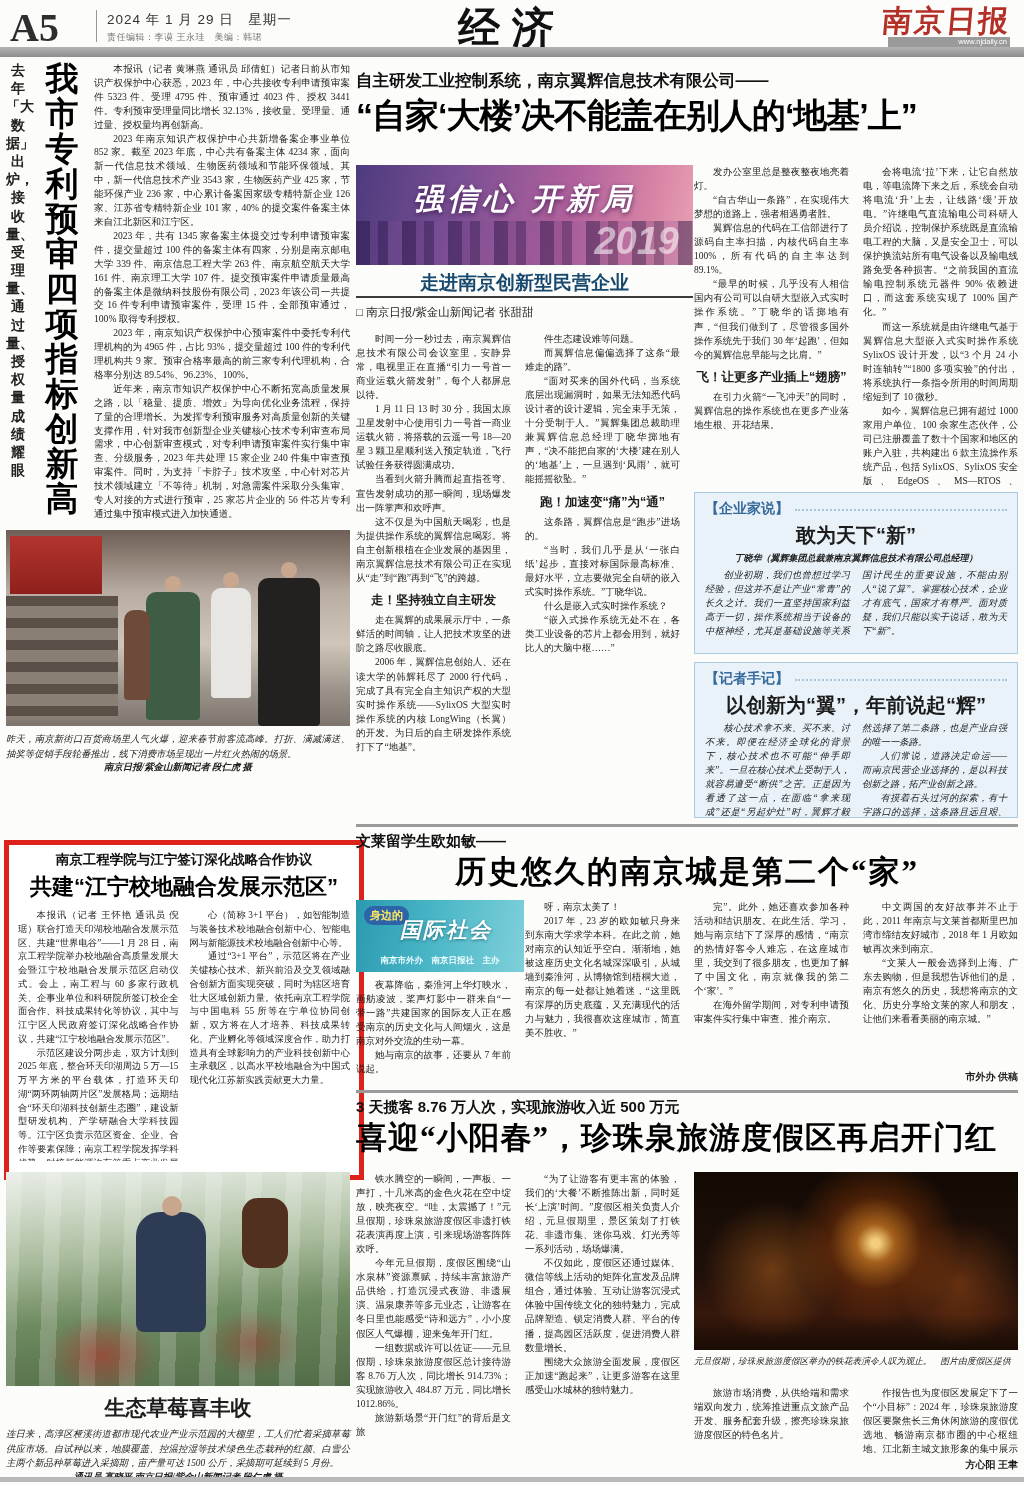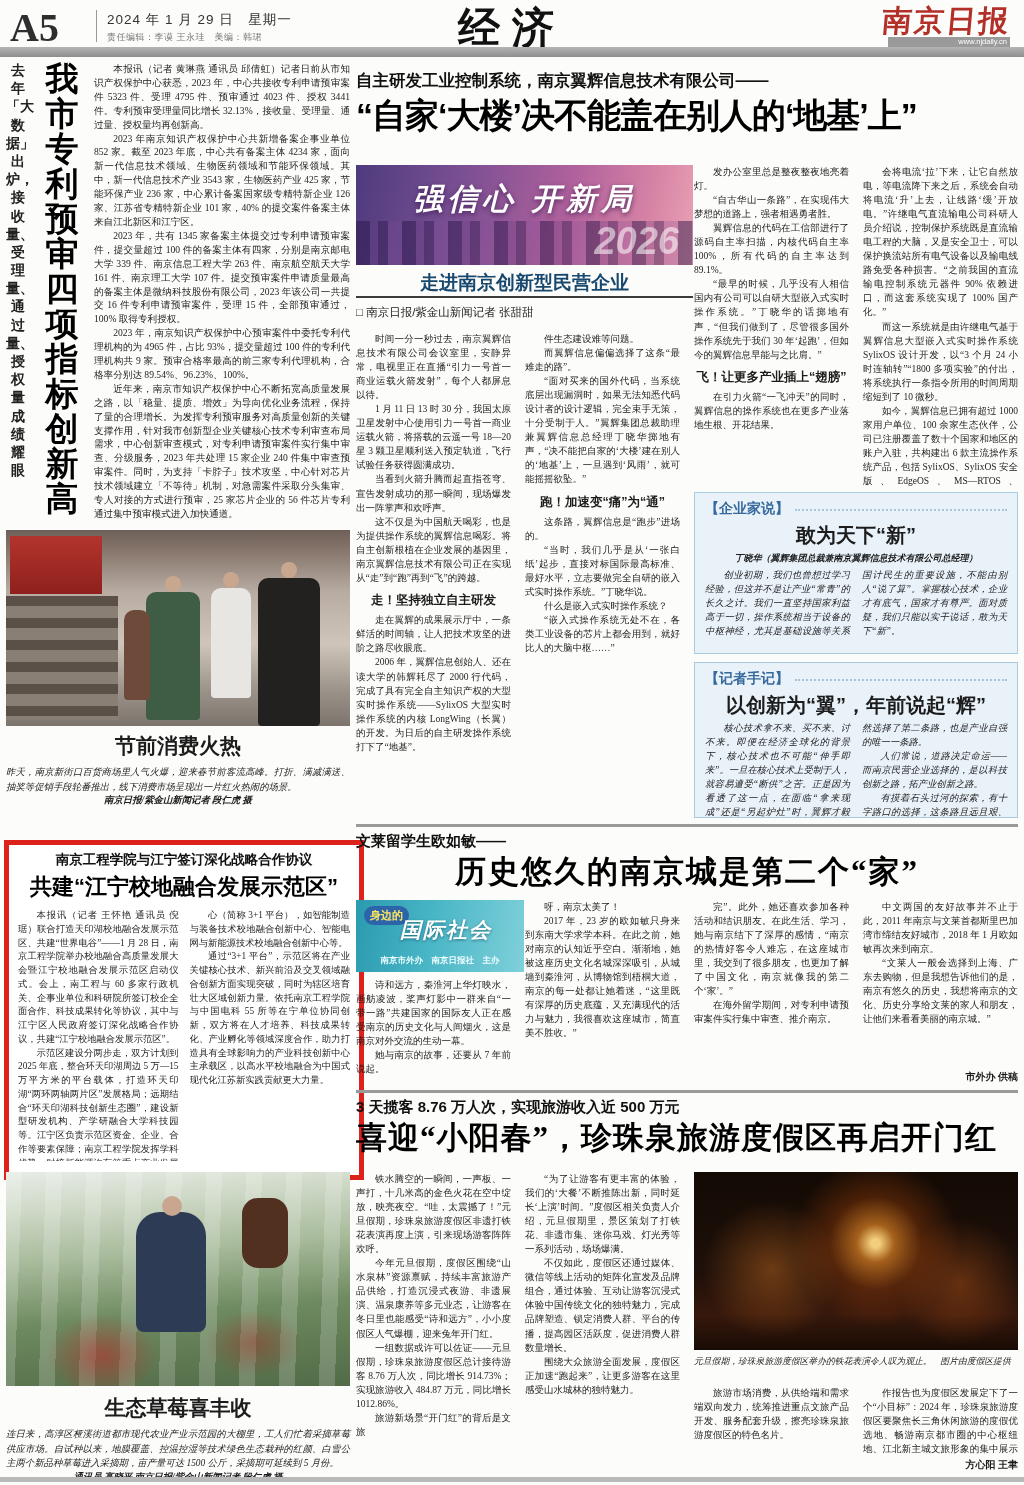--- a/index.html
+++ b/index.html
@@ -150,21 +150,20 @@
     <div class="abs shop-shelf"></div>
     <div class="fig" style="left:140px;top:62px;width:54px;height:128px;background:#3f5d44;"></div>
     <div class="head" style="left:159px;top:46px;"></div>
     <div class="fig" style="left:205px;top:58px;width:40px;height:110px;background:#e8e6e2;"></div>
     <div class="head" style="left:217px;top:42px;"></div>
     <div class="fig" style="left:252px;top:48px;width:62px;height:148px;background:#23211f;"></div>
     <div class="head" style="left:275px;top:32px;"></div>
     <div class="fig" style="left:118px;top:80px;width:26px;height:90px;background:#6d4a3a;"></div>
   </div>
   <div class="abs caption" style="top:732px;">
-    <p class="cap-title">节前消费火热</p>
     <p class="cap-text">昨天，南京新街口百货商场里人气火爆，迎来春节前客流高峰。打折、满减满送、抽奖等促销手段轮番推出，线下消费市场呈现出一片红火热闹的场景。</p>
     <div class="cap-credit credit">南京日报/紫金山新闻记者 段仁虎 摄</div>
   </div>
 
   <div class="abs coop">
     <div class="kicker">南京工程学院与江宁签订深化战略合作协议</div>
     <div class="bigline">共建“江宁校地融合发展示范区”</div>
     <div class="coop-cols">
       <div class="bodycol">
           <p>本报讯（记者 王怀艳 通讯员 倪琚）联合打造天印湖校地融合发展示范区、共建“世界电谷”——1 月 28 日，南京工程学院举办校地融合高质量发展大会暨江宁校地融合发展示范区启动仪式。会上，南工程与 60 多家行政机关、企事业单位和科研院所签订校企全面合作、科技成果转化等协议，其中与江宁区人民政府签订深化战略合作协议，共建“江宁校地融合发展示范区”。</p>
@@ -187,21 +186,21 @@
     <p class="cap-text">连日来，高淳区桠溪街道都市现代农业产业示范园的大棚里，工人们忙着采摘草莓供应市场。自试种以来，地膜覆盖、控温控湿等技术绿色生态栽种的红颜、白雪公主两个新品种草莓进入采摘期，亩产量可达 1500 公斤，采摘期可延续到 5 月份。</p>
     <div class="cap-credit credit">通讯员 高晓平 南京日报/紫金山新闻记者 段仁虎 摄</div>
   </div>
 
   <div class="abs r m-headline bigline">“自家‘大楼’决不能盖在别人的‘地基’上”</div>
   <div class="abs r m-kicker kicker sans">自主研发工业控制系统，南京翼辉信息技术有限公司——</div>
 
   <div class="abs banner">
     <div class="skyline"></div>
     <div class="slogan">强信心 开新局</div>
-    <div class="year">2026</div>
+    <div class="year">2019</div>
   </div>
   <div class="abs series">走进南京创新型民营企业</div>
   <div class="abs m-byline sans">□ 南京日报/紫金山新闻记者 张甜甜</div>
 
   <div class="abs bodycol mcol c1">
       <p>时间一分一秒过去，南京翼辉信息技术有限公司会议室里，安静异常，电视里正在直播“引力一号首一商业运载火箭发射”，每个人都屏息以待。</p>
       <p>1 月 11 日 13 时 30 分，我国太原卫星发射中心使用引力一号首一商业运载火箭，将搭载的云遥一号 18—20 星 3 颗卫星顺利送入预定轨道，飞行试验任务获得圆满成功。</p>
       <p>当看到火箭升腾而起直指苍穹、宣告发射成功的那一瞬间，现场爆发出一阵掌声和欢呼声。</p>
       <p>这不仅是为中国航天喝彩，也是为提供操作系统的翼辉信息喝彩。将自主创新根植在企业发展的基因里，南京翼辉信息技术有限公司正在实现从“走”到“跑”再到“飞”的跨越。</p>
       <p class="subhead">走！坚持独立自主研发</p>
@@ -260,21 +259,21 @@
   <div class="abs divider d1"></div>
 
   <div class="abs r s-kicker kicker sans">文莱留学生欧如敏——</div>
   <div class="abs r s-headline bigline">历史悠久的南京城是第二个“家”</div>
   <div class="abs badge">
     <span class="pill">身边的</span>
     <span class="btitle">国际社会</span>
     <span class="bsub">南京市外办　南京日报社　主办</span>
   </div>
   <div class="abs bodycol scol sc1">
-      <p>诗和远方，秦淮河上华灯映水，画舫凌波，桨声灯影中一群来自“一带一路”共建国家的国际友人正在感受南京的历史文化与人间烟火，这是南京对外交流的生动一幕。</p>
+      <p>夜幕降临，秦淮河上华灯映水，画舫凌波，桨声灯影中一群来自“一带一路”共建国家的国际友人正在感受南京的历史文化与人间烟火，这是南京对外交流的生动一幕。</p>
       <p>她与南京的故事，还要从 7 年前说起。</p>
     </div>
   <div class="abs bodycol scol sc2">
       <p>呀，南京太美了！</p>
       <p>2017 年，23 岁的欧如敏只身来到东南大学求学本科。在此之前，她对南京的认知近乎空白。渐渐地，她被这座历史文化名城深深吸引，从城墙到秦淮河，从博物馆到梧桐大道，南京的每一处都让她着迷，“这里既有深厚的历史底蕴，又充满现代的活力与魅力，我很喜欢这座城市，简直美不胜收。”</p>
     </div>
   <div class="abs bodycol scol sc3">
       <p>完”。此外，她还喜欢参加各种活动和结识朋友。在此生活、学习，她与南京结下了深厚的感情，“南京的热情好客令人难忘，在这座城市里，我交到了很多朋友，也更加了解了中国文化，南京就像我的第二个‘家’。”</p>
       <p>在海外留学期间，对专利申请预审案件实行集中审查、推介南京。</p>
     </div>

